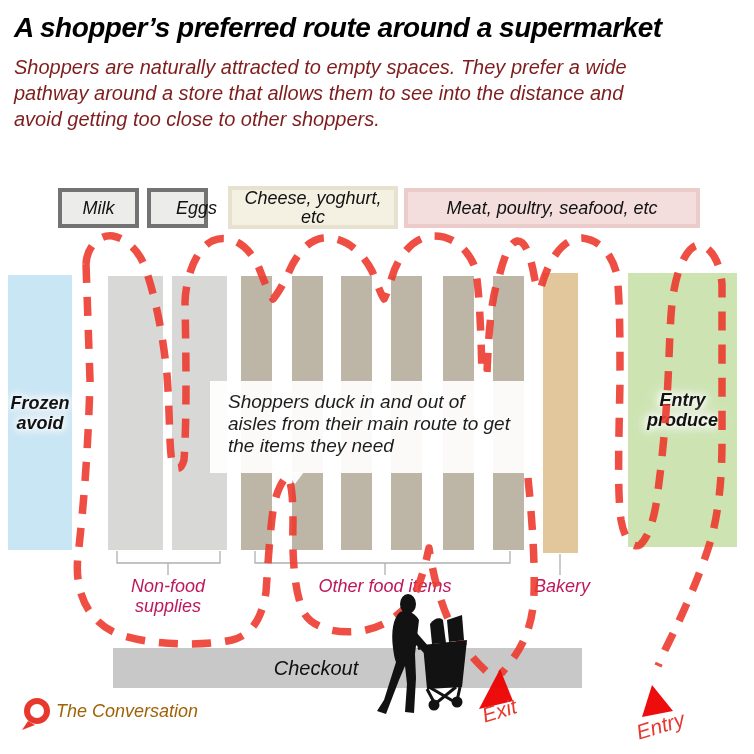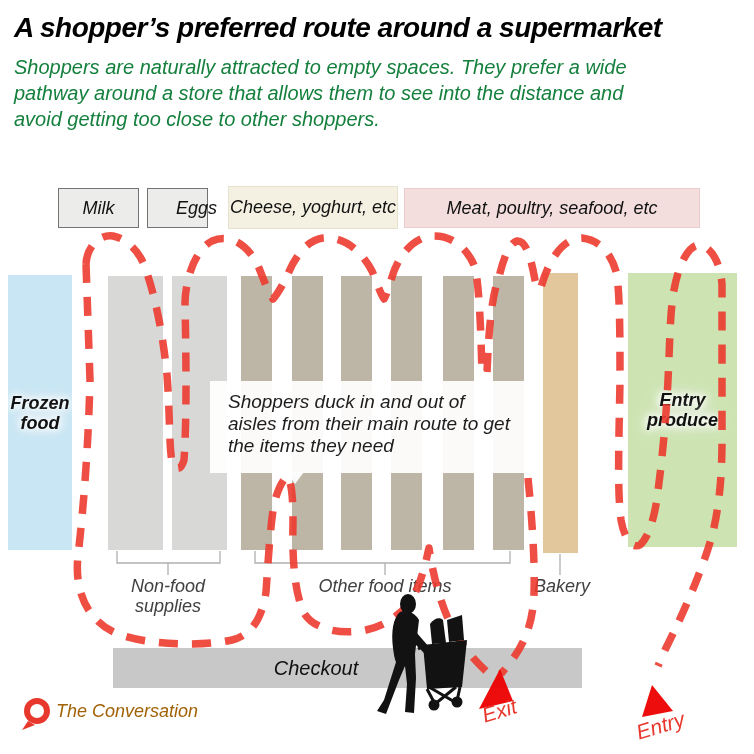--- a/index.html
+++ b/index.html
@@ -1,38 +1,38 @@
 <!DOCTYPE html>
 <html><head>
 <meta charset="utf-8">
 <style>
   html,body{margin:0;padding:0;background:#ffffff;}
   #stage{position:relative;width:754px;height:754px;background:#fff;overflow:hidden;
          font-family:"Liberation Sans","DejaVu Sans",sans-serif;color:#111;font-style:italic;}
   .abs{position:absolute;}
   #title{left:14px;top:12px;width:724px;font-size:28px;font-weight:bold;letter-spacing:-0.5px;color:#000;}
-  #subtitle{left:14px;top:54px;width:655px;font-size:20px;line-height:26px;color:#15803d;}
+  #subtitle{left:14px;top:54px;width:655px;font-size:20px;line-height:26px;color:#7f1d1d;}
   .shelf-label{top:188px;height:40px;display:flex;align-items:center;justify-content:center;
-               text-align:center;font-size:18px;line-height:19px;color:#111;border:1px solid #737373;box-sizing:border-box;}
+               text-align:center;font-size:18px;line-height:19px;color:#111;border:4px solid #737373;box-sizing:border-box;}
   #label-milk{left:58px;width:81px;background:#ececea;}
   #label-eggs{left:147px;width:61px;background:#ececea;padding-left:38px;}
   #label-cheese{left:228px;top:186px;height:43px;width:170px;background:#f4f1e3;border-color:#e6e2cf;}
   #label-meat{left:404px;width:296px;background:#f3dddd;border-color:#ecccca;}
   .zone{display:flex;align-items:center;justify-content:center;text-align:center;
         font-size:18px;font-weight:bold;line-height:20px;color:#111;}
   .zone .glow{text-shadow:0 0 6px #fff,0 0 10px #fff,0 0 14px #fff,0 0 18px #fff;}
   #zone-frozen{left:8px;top:275px;width:64px;height:275px;background:#c8e6f4;}
   #zone-fresh{left:628px;top:273px;width:109px;height:274px;background:#cde4b2;}
   .aisle{top:276px;height:274px;background:#bdb5a6;}
   .aisle.nf{background:#d8d8d6;width:55px;}
   .aisle.of{width:31px;}
   #aisle-bakery{left:543px;top:273px;width:35px;height:280px;background:#e2c79d;}
   #checkout-bar{left:113px;top:648px;width:469px;height:40px;background:#c8c8c8;}
   #checkout-label{left:113px;top:657px;width:406px;text-align:center;font-size:20px;color:#111;}
-  .group-label{top:576px;text-align:center;font-size:18px;line-height:20px;color:#404040;}
+  .group-label{top:576px;text-align:center;font-size:18px;line-height:20px;color:#be185d;}
   #label-nonfood{left:108px;width:120px;}
   #label-otherfood{left:285px;width:200px;}
   #label-bakery-txt{left:512px;width:100px;}
   #bubble{left:210px;top:381px;width:315px;height:92px;background:rgba(255,255,255,0.93);
           box-sizing:border-box;padding:10px 12px 0 18px;font-size:19px;line-height:22px;color:#1d1d1d;z-index:6;}
   .notch{width:0;height:0;z-index:6;}
   #bubble-notch-top{left:474px;top:370px;border-left:9px solid transparent;border-right:9px solid transparent;
                     border-bottom:12px solid rgba(255,255,255,0.95);}
   #bubble-notch-bottom{left:286px;top:472px;border-left:9px solid transparent;border-right:9px solid transparent;
                        border-top:12px solid rgba(255,255,255,0.95);}
@@ -49,21 +49,21 @@
 
   <div class="abs" id="title">A shopper’s preferred route around a supermarket</div>
   <div class="abs" id="subtitle">Shoppers are naturally attracted to empty spaces. They prefer a wide pathway around a store that allows them to see into the distance and avoid getting too close to other shoppers.</div>
 
   <div class="abs shelf-label" id="label-milk">Milk</div>
   <div class="abs shelf-label" id="label-eggs">Eggs</div>
   <div class="abs shelf-label" id="label-cheese">Cheese, yoghurt, etc</div>
   <div class="abs shelf-label" id="label-meat">Meat, poultry, seafood, etc</div>
 
   <div class="abs zone" id="zone-frozen">
-    <span class="glow">Frozen food</span>
+    <span class="glow">Frozen avoid</span>
   </div>
   <div class="abs zone" id="zone-fresh">
     <span class="glow">Entry produce</span>
   </div>
 
   <div class="abs aisle nf" style="left:108px"></div>
   <div class="abs aisle nf" style="left:172px"></div>
   <div class="abs aisle of" style="left:241px"></div>
   <div class="abs aisle of" style="left:292px"></div>
   <div class="abs aisle of" style="left:341px"></div>

